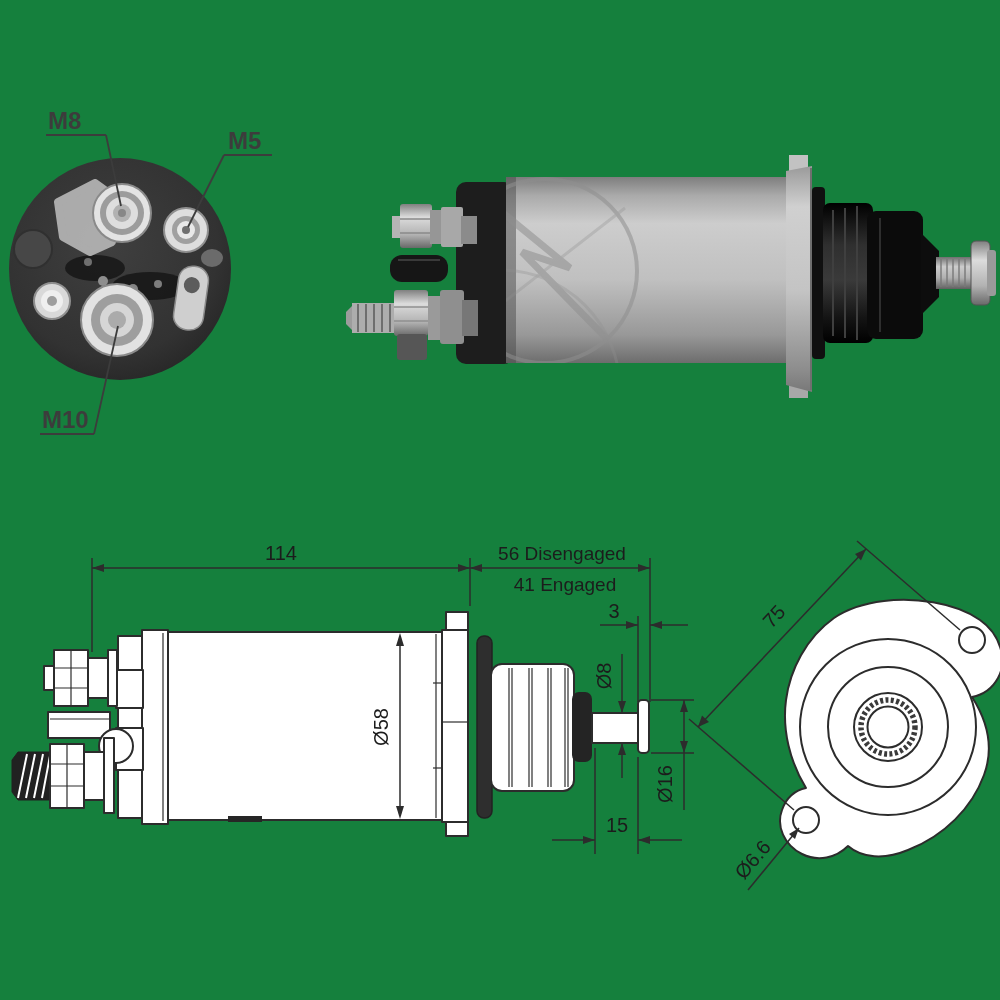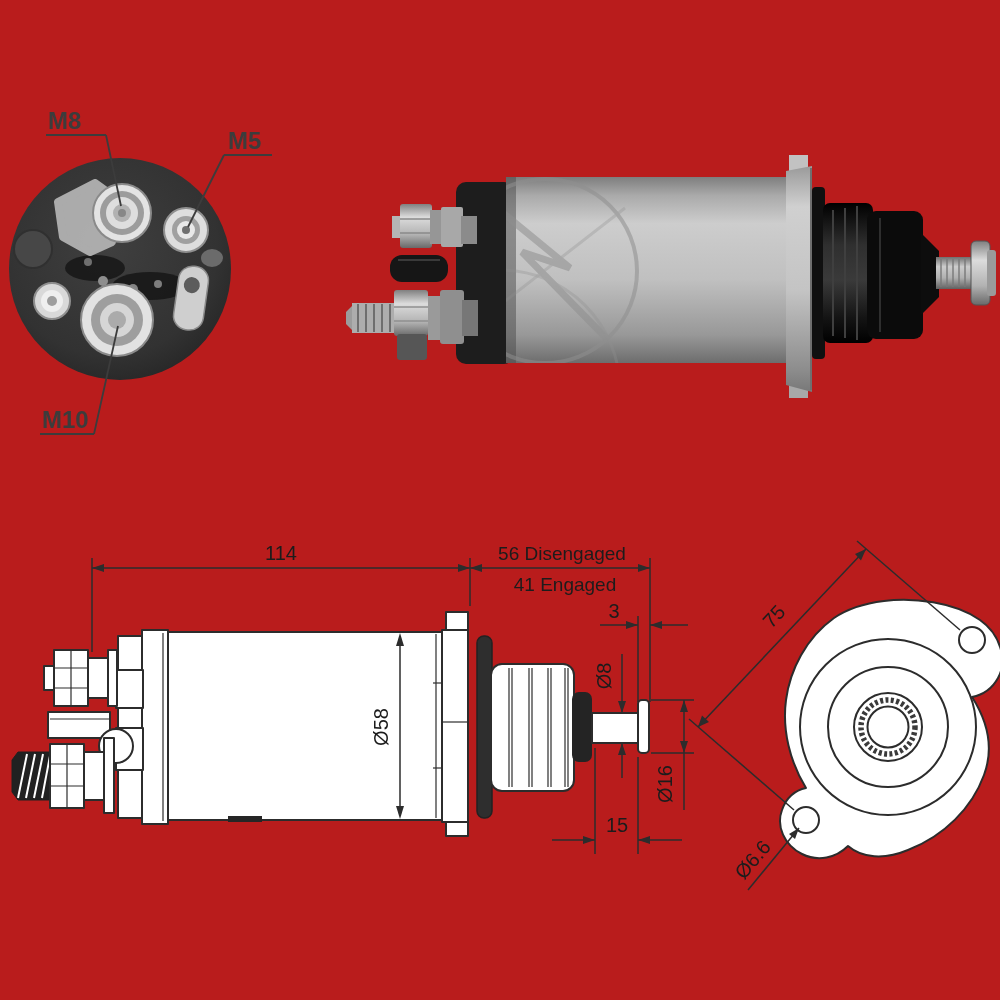--- a/index.html
+++ b/index.html
@@ -1,16 +1,16 @@
 <!DOCTYPE html>
 <html><head>
 <meta charset="utf-8">
 <style>
   html,body{margin:0;padding:0;background:#ffffff;}
-  .stage{position:relative;width:1000px;height:1000px;background:#b91c1c;overflow:hidden;
+  .stage{position:relative;width:1000px;height:1000px;background:#15803d;overflow:hidden;
          font-family:"Liberation Sans",sans-serif;}
   svg{position:absolute;left:0;top:0;}
   .ln   {stroke:#2c2c2c;stroke-width:2;fill:none;stroke-linejoin:round;}
   .lnf  {stroke:#2c2c2c;stroke-width:2;fill:#ffffff;stroke-linejoin:round;}
   .thin {stroke:#2c2c2c;stroke-width:1.2;fill:none;}
   .dim  {stroke:#2c2c2c;stroke-width:1.5;fill:none;}
   .ah   {fill:#2c2c2c;stroke:none;}
   .dimtxt {font-family:"Liberation Sans",sans-serif;font-size:20px;fill:#1c1c1c;}
   .dimtxt2{font-family:"Liberation Sans",sans-serif;font-size:19px;fill:#1c1c1c;}
   .termtxt{font-family:"Liberation Sans",sans-serif;font-size:24px;font-weight:bold;fill:#3c3c3c;}

